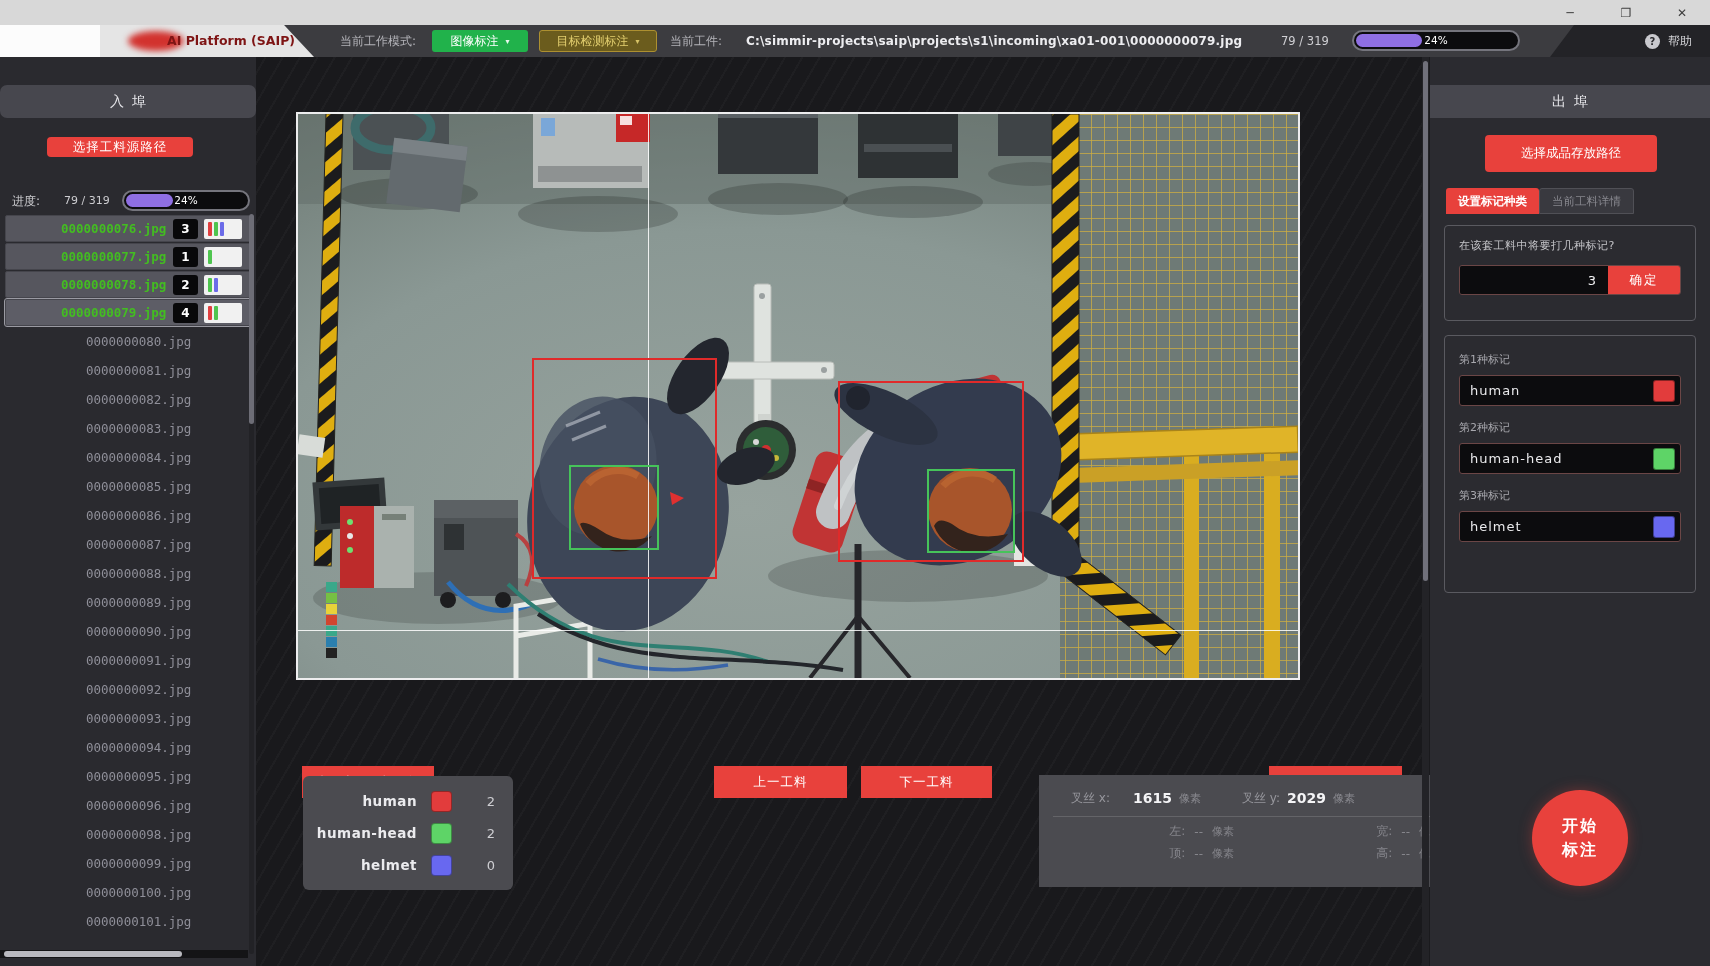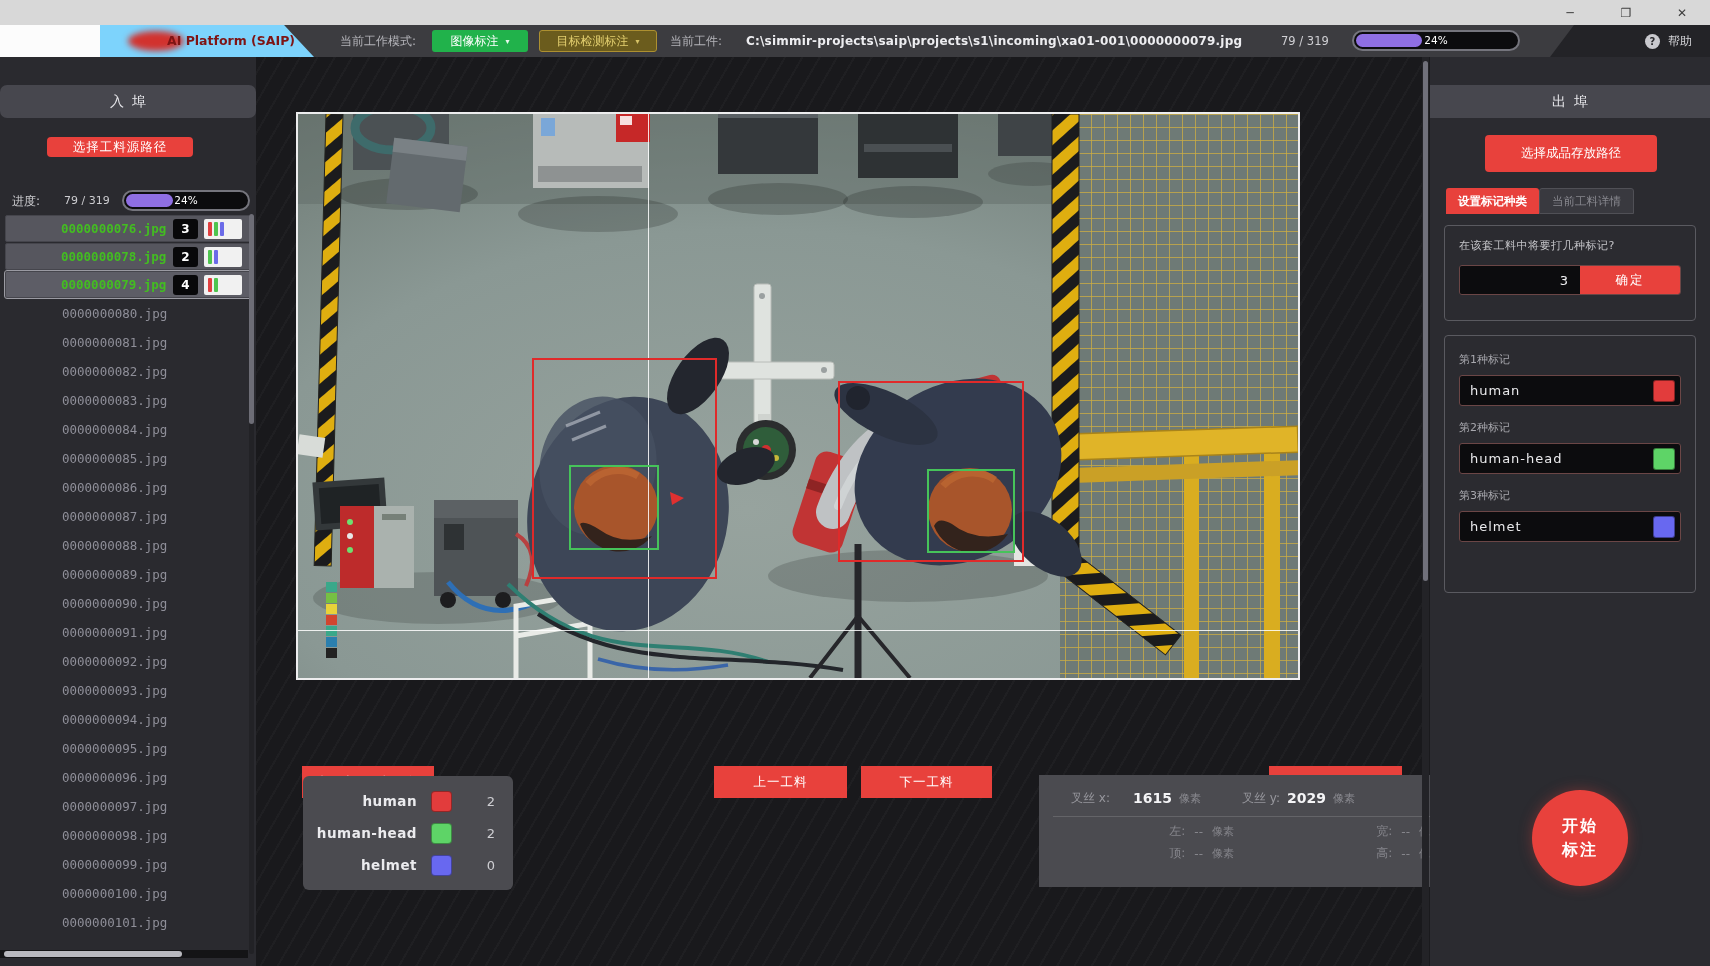--- a/index.html
+++ b/index.html
@@ -9,21 +9,21 @@
 
   
   .titlebar { position:absolute; left:0; top:0; width:1710px; height:25px; background:#d8d8d8; }
   .winbtns { position:absolute; right:0; top:0; height:25px; display:flex; }
   .winbtn { width:56px; height:25px; display:flex; align-items:center; justify-content:center;
     color:#3c3c3c; font-size:12px; cursor:default; }
 
   
   .appbar { position:absolute; left:0; top:25px; width:1710px; height:32px; background:#3c3c40; }
   .whiteblock { position:absolute; left:0; top:0; width:106px; height:32px; background:#fcfcfc; }
-  .banner { position:absolute; left:100px; top:0; width:214px; height:32px; background:#7dd3fc;
+  .banner { position:absolute; left:100px; top:0; width:214px; height:32px; background:#e5e5e5;
     clip-path:polygon(0 0, 86% 0, 100% 100%, 0 100%); }
   .banner .logo { position:absolute; left:28px; top:6px; width:56px; height:20px; border-radius:50%;
     background:#d2322e; filter:blur(3px); }
   .banner .brand { position:absolute; left:56px; top:0; width:150px; height:32px; line-height:32px;
     color:#7e1414; font-size:12.5px; font-weight:bold; text-align:center; }
   .ab-label { position:absolute; top:0; height:32px; line-height:32px; color:#b3b3b8; font-size:12px; }
   .mode-btn { position:absolute; top:5px; height:22px; border-radius:3px; font-size:12px;
     display:flex; align-items:center; justify-content:center; gap:7px; padding:0 9px; }
   .mode-green { background:#21b24b; color:#fff; }
   .mode-olive { background:#6b5c1d; border:1px solid #ad9030; color:#e3cf6f; }
@@ -48,21 +48,21 @@
   .lsb .band { top:28px;border-radius:7px; }
   .red-btn { background:#e8413c; color:#fff; border:none; border-radius:4px; font-size:12.5px;
     letter-spacing:1px; display:flex; align-items:center; justify-content:center;
     font-family:"DejaVu Sans","Liberation Sans",sans-serif; }
   .lsb-select { position:absolute; left:47px; top:80px; width:146px; height:20px; }
   .prog-row { position:absolute; left:0; top:133px; width:256px; height:22px; }
   .prog-row .plabel { position:absolute; left:12px; color:#cdcdd1; font-size:12px; top:3px; }
   .prog-row .ptext { position:absolute; left:64px; color:#cdcdd1; font-size:11px; top:4px; }
   .prog-row .pill { left:122px; top:0; width:128px; height:21px; }
   .file-list { position:absolute; left:0; top:157px; width:256px; height:745px; overflow:hidden; }
-  .file-row { position:relative; height:29px; display:flex; align-items:center; }
+  .file-row { position:relative; height:29px; display:flex; align-items:center;margin-left:24px; }
   .file-row .fname { font-family:"DejaVu Sans Mono","Liberation Mono",monospace; font-size:12.5px; }
   .file-row.plain .fname { color:#8f8f99; margin-left:62px; }
   .file-row.annotated { margin:1px 5px; height:27px; background:#56565e; border:1px solid #45454c;
     border-radius:2px; }
   .file-row.annotated .fname { color:#43bd21; font-weight:bold; margin-left:55px; }
   .file-row.selected { outline:1px solid #9a9aa2; background:#5d5d66; }
   .badge { position:absolute; right:52px; width:25px; height:20px; background:#08080a; border-radius:3px;
     color:#fff; font-size:12px; font-weight:bold; display:flex; align-items:center; justify-content:center; }
   .ind { position:absolute; right:8px; width:38px; height:20px; background:#f1f1f1; border-radius:2px;
     display:flex; align-items:center; gap:2px; padding-left:4px; }
@@ -114,21 +114,21 @@
     padding:0 12px; border-radius:3px 3px 0 0; }
   .tab.active { background:#e8413c; color:#fff; font-weight:bold; }
   .tab.inactive { background:#39393f; color:#87878e; border:1px solid #50505६; border:1px solid #505056; }
   .group { position:absolute; left:14px; width:252px; border:1px solid #5a5a60; border-radius:4px; }
   .g1 { top:168px; height:96px; padding:12px 14px; }
   .g-question { color:#c4c4c8; font-size:11px; letter-spacing:.5px; }
   .g-inputrow { display:flex; margin-top:12px; height:30px; border-radius:3px; overflow:hidden;
     border:1px solid #6b4646; }
   .g-num { flex:1; background:#0c0c0e; color:#f0f0f2; font-size:13px; display:flex; align-items:center;
     justify-content:flex-end; padding-right:12px; }
-  .g-confirm { width:100px; background:#e8413c; color:#fff; font-size:12.5px; border:none;
+  .g-confirm { width:72px; background:#e8413c; color:#fff; font-size:12.5px; border:none;
     display:flex; align-items:center; justify-content:center; letter-spacing:2px; }
   .g2 { top:278px; height:258px; padding:14px; }
   .fld-label { color:#a8a8ae; font-size:11px; margin-top:14px; }
   .fld-label:first-child { margin-top:2px; }
   .fld { margin-top:8px; height:31px; background:#0c0c0e; border:1.5px solid #6b4646; border-radius:3px;
     display:flex; align-items:center; padding:0 5px 0 10px; }
   .fld .fval { color:#eaeaec; font-size:13px; letter-spacing:1px; flex:1; }
   .fld .fsw { width:22px; height:22px; border-radius:3px; border:1px solid rgba(0,0,0,.4); }
   .start-btn { position:absolute; left:102px; top:733px; width:96px; height:96px; border-radius:50%;
     background:#e8413c; color:#fff; border:none; font-size:16px; font-weight:bold; line-height:1.5;
@@ -191,20 +191,27 @@
         <div class="file-row annotated">
           <span class="fname">0000000076.jpg</span>
           <span class="badge">3</span>
           <span class="ind">
             <span class="bar" style="background: rgb(224, 64, 64);"></span>
             <span class="bar" style="background: rgb(79, 197, 79);"></span>
             <span class="bar" style="background: rgb(107, 107, 232);"></span>
           </span>
         </div>
         <div class="file-row annotated">
+          <span class="fname">0000000077.jpg</span>
+          <span class="badge">1</span>
+          <span class="ind">
+            <span class="bar" style="background: rgb(79, 197, 79);"></span>
+          </span>
+        </div>
+        <div class="file-row annotated">
           <span class="fname">0000000078.jpg</span>
           <span class="badge">2</span>
           <span class="ind">
             <span class="bar" style="background: rgb(79, 197, 79);"></span>
             <span class="bar" style="background: rgb(107, 107, 232);"></span>
           </span>
         </div>
         <div class="file-row annotated selected">
           <span class="fname">0000000079.jpg</span>
           <span class="badge">4</span>
@@ -256,23 +263,20 @@
           <span class="fname">0000000093.jpg</span>
         </div>
         <div class="file-row plain">
           <span class="fname">0000000094.jpg</span>
         </div>
         <div class="file-row plain">
           <span class="fname">0000000095.jpg</span>
         </div>
         <div class="file-row plain">
           <span class="fname">0000000096.jpg</span>
-        </div>
-        <div class="file-row plain">
-          <span class="fname">0000000097.jpg</span>
         </div>
         <div class="file-row plain">
           <span class="fname">0000000098.jpg</span>
         </div>
         <div class="file-row plain">
           <span class="fname">0000000099.jpg</span>
         </div>
         <div class="file-row plain">
           <span class="fname">0000000100.jpg</span>
         </div>

